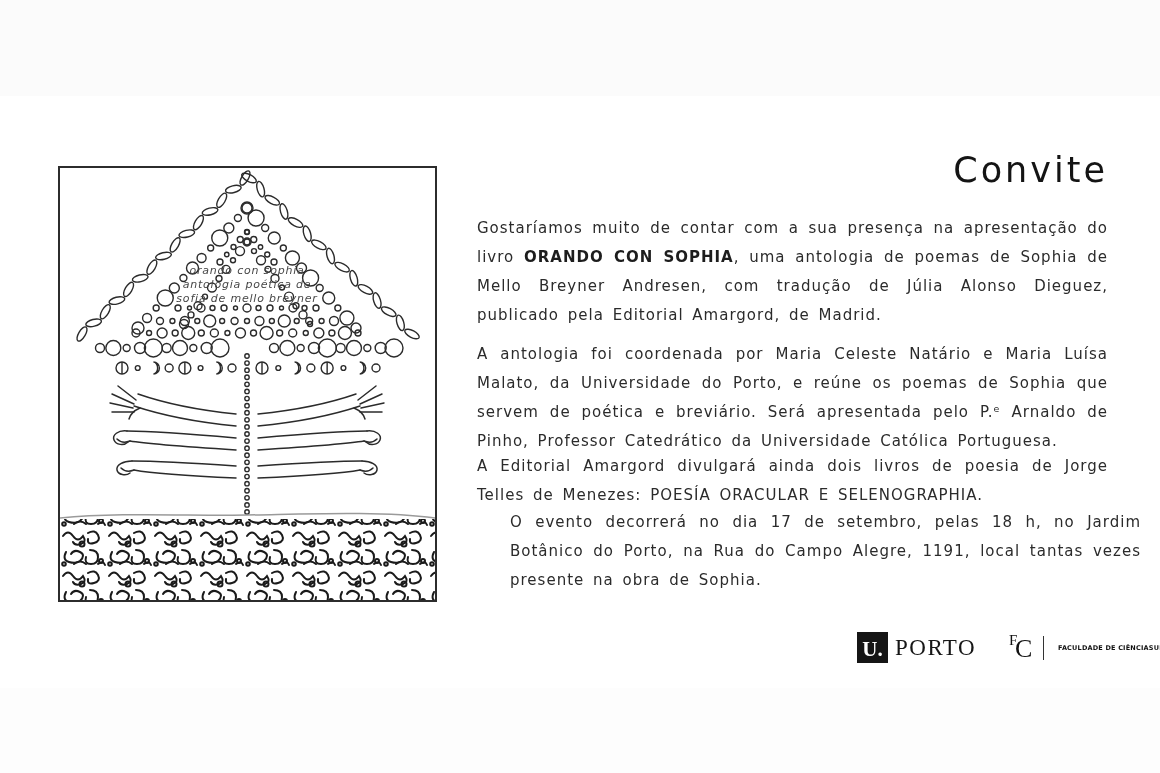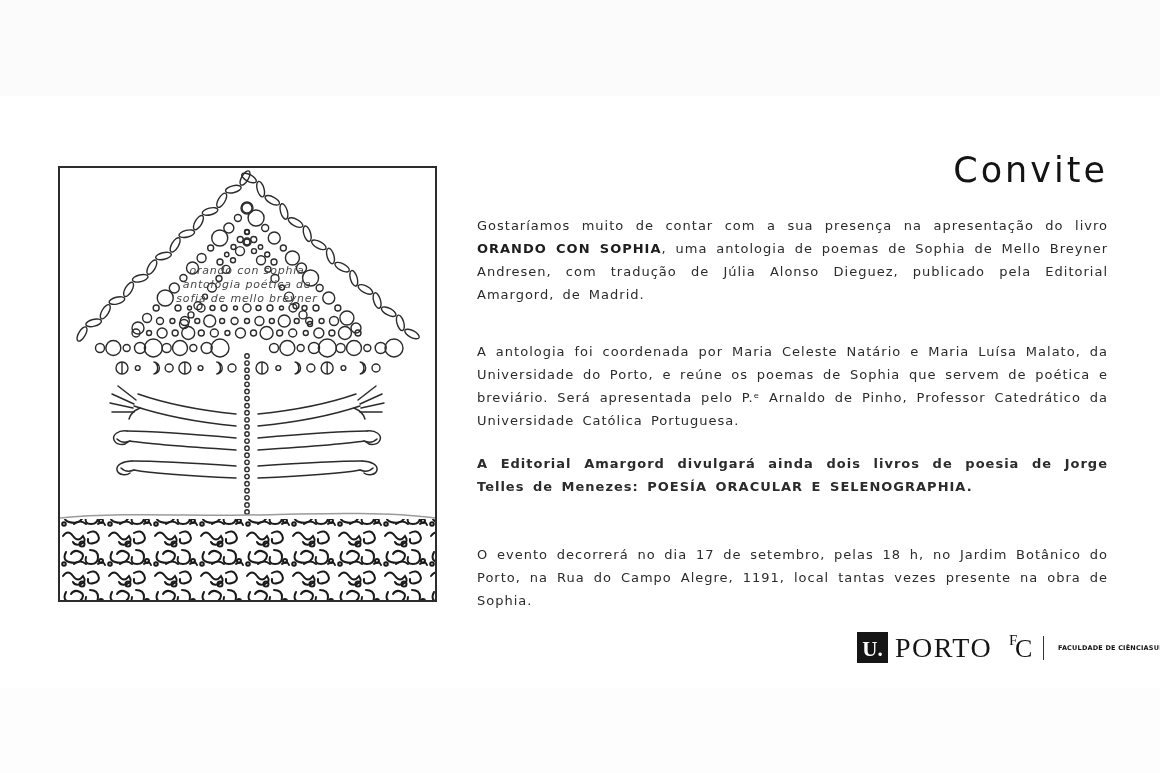--- a/index.html
+++ b/index.html
@@ -18,35 +18,35 @@
   .art-frame svg{position:absolute;left:0;top:0;}
   .hand-text{font-family:"DejaVu Sans",sans-serif;font-style:italic;font-size:11px;letter-spacing:0.8px;fill:#474747;}
 
   
   .col{position:absolute;left:477px;width:631px;color:#2b2b2b;}
   .title{
     top:150px;text-align:right;font-size:35px;letter-spacing:3px;color:#141414;
     font-weight:400;
   }
   .para{
-    text-align:justify;font-size:13px;line-height:23px;letter-spacing:1px;
+    text-align:justify;font-size:15px;line-height:29px;letter-spacing:1px;
     word-spacing:3px;color:#2b2b2b;
   }
   .para b{font-weight:700;color:#1d1d1d;}
-  .p1{top:214px;} .p2{top:340px;} .p3{top:452px;font-weight:bold;} .p4{top:543px;}
+  .p1{top:214px;} .p2{top:340px;} .p3{top:452px;} .p4{top:508px;margin-left:33px;}
 
   
   .uporto{position:absolute;left:857px;top:631px;height:33px;display:flex;align-items:center;}
   .uporto .sq{
     width:31px;height:31px;background:#151515;color:#ffffff;display:flex;align-items:flex-end;
     justify-content:center;font-family:"Liberation Serif",serif;font-weight:700;font-size:21px;
     line-height:27px;
   }
   .uporto .wm{
-    font-family:"Liberation Serif",serif;font-size:28px;letter-spacing:1.5px;color:#161616;
+    font-family:"Liberation Serif",serif;font-size:23px;letter-spacing:1.5px;color:#161616;
     margin-left:7px;line-height:31px;
   }
   .fcup{position:absolute;left:1008px;top:632px;height:32px;display:flex;align-items:center;}
   .fcup .mono{position:relative;width:34px;height:32px;font-family:"Liberation Serif",serif;color:#111;}
   .fcup .mono .f{position:absolute;left:1px;top:0px;font-size:15px;font-weight:400;}
   .fcup .mono .c{position:absolute;left:7px;top:2px;font-size:26px;font-weight:400;}
   .fcup .bar{width:1px;height:24px;background:#333;margin:0 5px 0 1px;}
   .fcup .txt{display:flex;justify-content:center;margin-left:9px;}
   .fcup .txt span{
     font-size:6.5px;font-weight:700;letter-spacing:0.2px;line-height:8.5px;color:#111;

